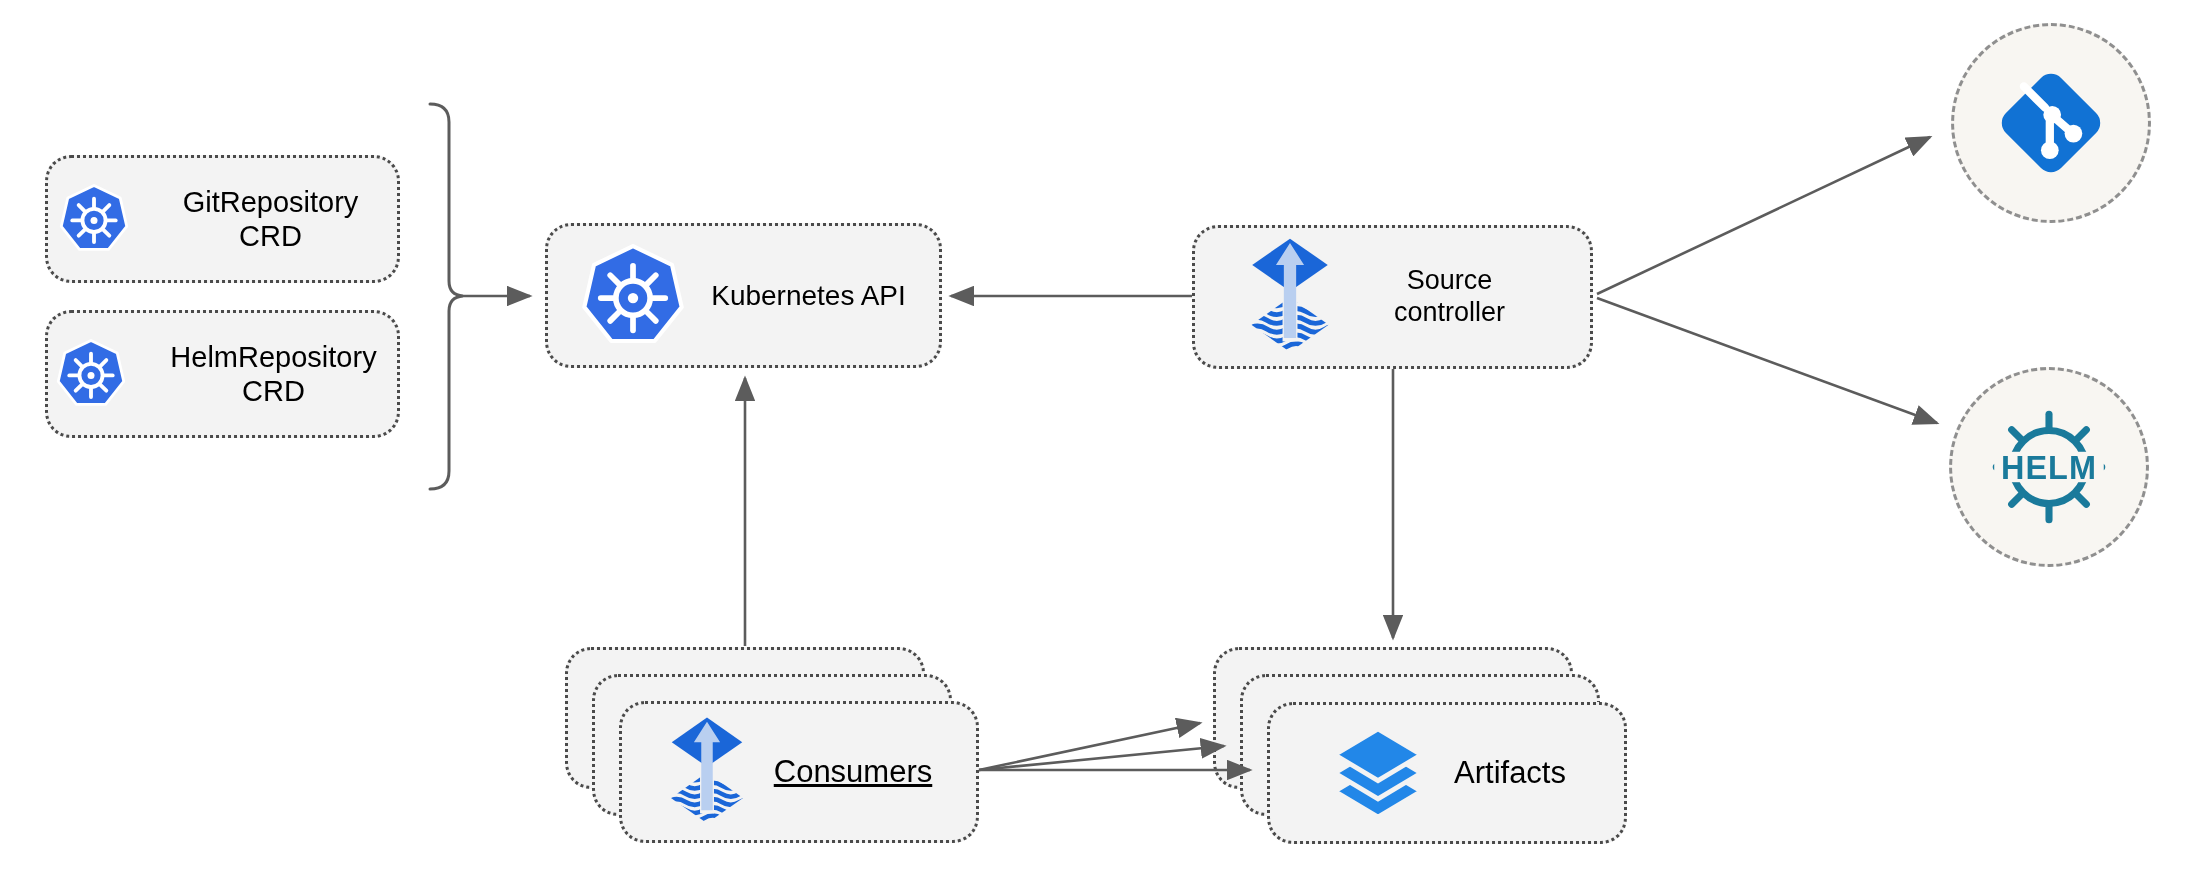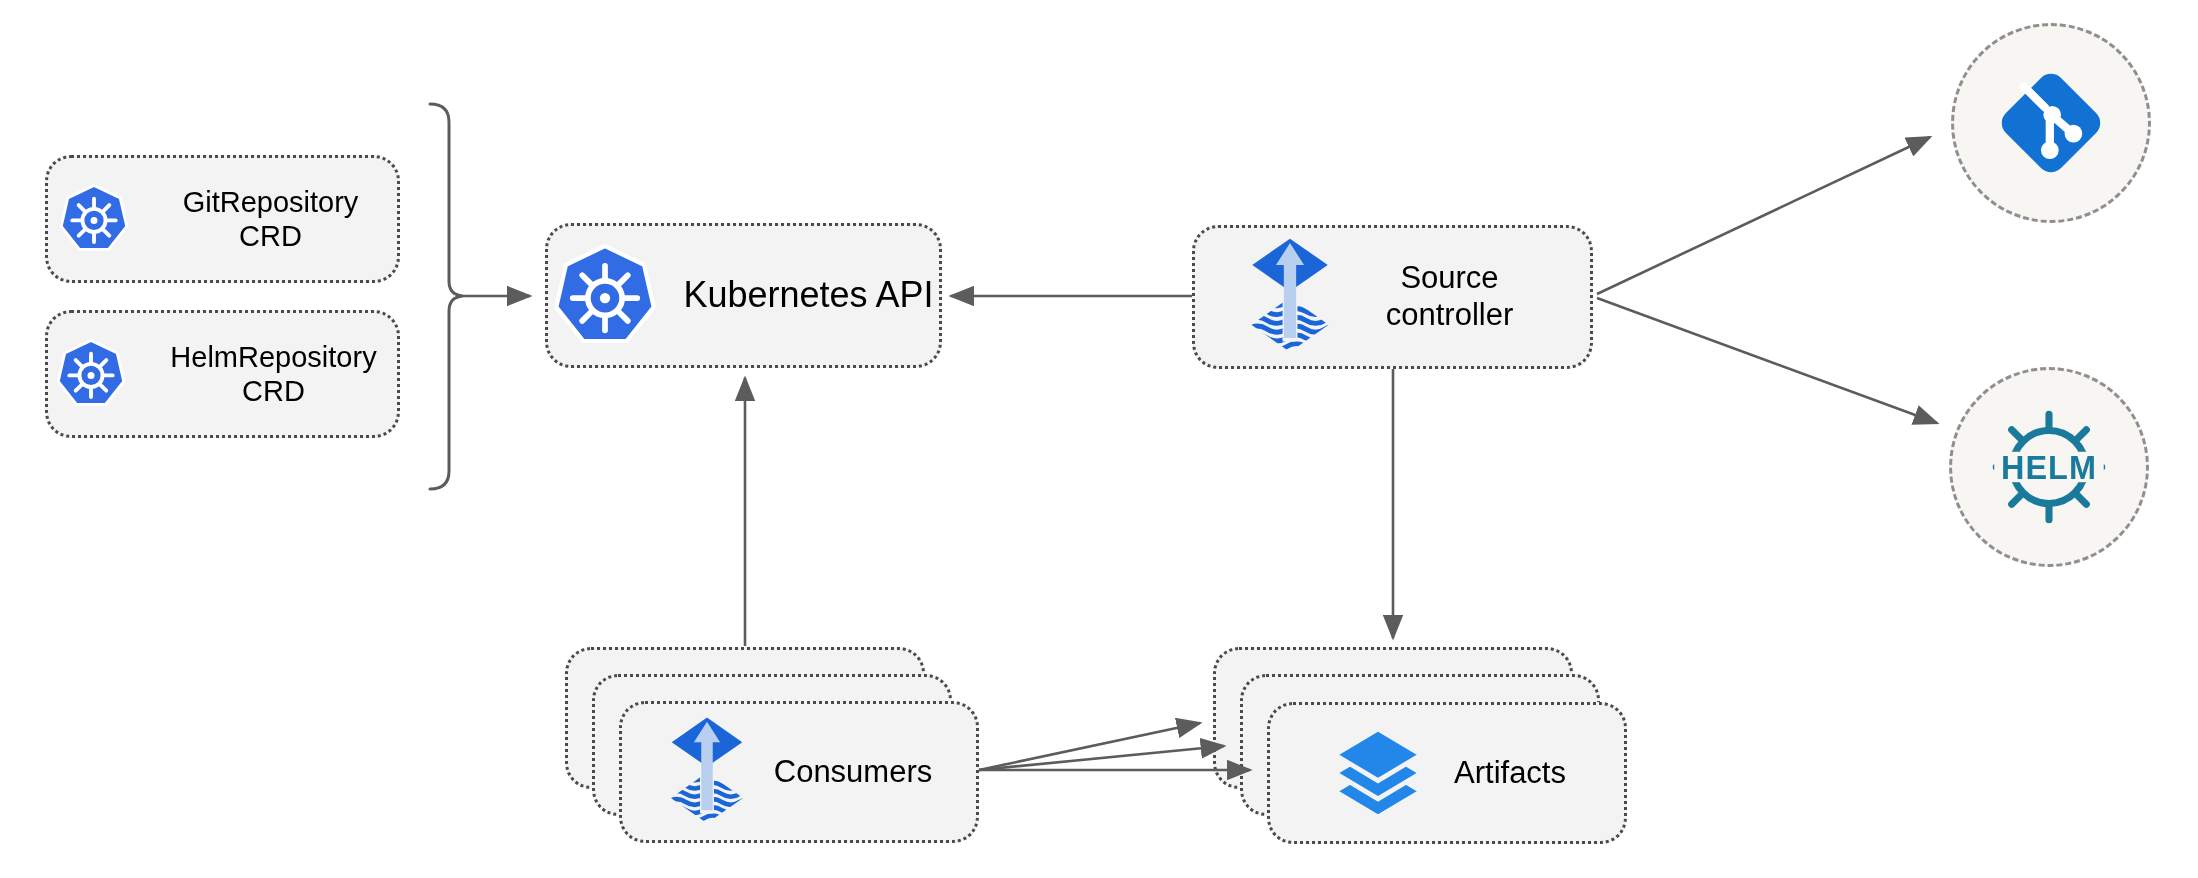--- a/index.html
+++ b/index.html
@@ -39,35 +39,35 @@
   .circle{
     position:absolute;box-sizing:border-box;width:200px;height:200px;
     background:var(--circle-fill);
     border:3px dashed var(--circle-border);
     border-radius:50%;
     display:flex;align-items:center;justify-content:center;
   }
   .label{line-height:1.18;text-align:center;}
   .label.sm{font-size:29px;width:232px;}
   .label.md{font-size:31px;}
-  .label.lg{font-size:36px;white-space:nowrap;}
-  .label.wrap-170{font-size:31px;width:180px;}
+  .label.lg{font-size:28px;white-space:nowrap;}
+  .label.wrap-170{font-size:27px;width:180px;}
   .nowrap{white-space:nowrap;}
 
   
   #git-crd   {left:45px;  top:155px; width:355px; height:128px;}
   #helm-crd  {left:45px;  top:310px; width:355px; height:128px;gap:32px;}
   #k8s-api   {left:545px; top:223px; width:397px; height:145px;}
   #source    {left:1192px;top:225px; width:401px; height:144px;}
   #git-circle {left:1951px;top:23px;}
   #helm-circle{left:1949px;top:367px;}
 
   #consumers-back {left:565px; top:647px;}
   #consumers-mid  {left:592px; top:674px;}
-  #consumers-front{left:619px; top:701px;}
+  #consumers-front{left:619px; top:701px;text-decoration:underline;}
   #artifacts-back {left:1213px;top:647px;}
   #artifacts-mid  {left:1240px;top:674px;}
   #artifacts-front{left:1267px;top:702px;}
 
   .icon{flex:0 0 auto;display:block;}
   svg.overlay{position:absolute;left:0;top:0;z-index:6;pointer-events:none;}
   .zlow{z-index:1}
   #symbol-defs{position:absolute;width:0;height:0;overflow:hidden;}
 </style>
 </head>

